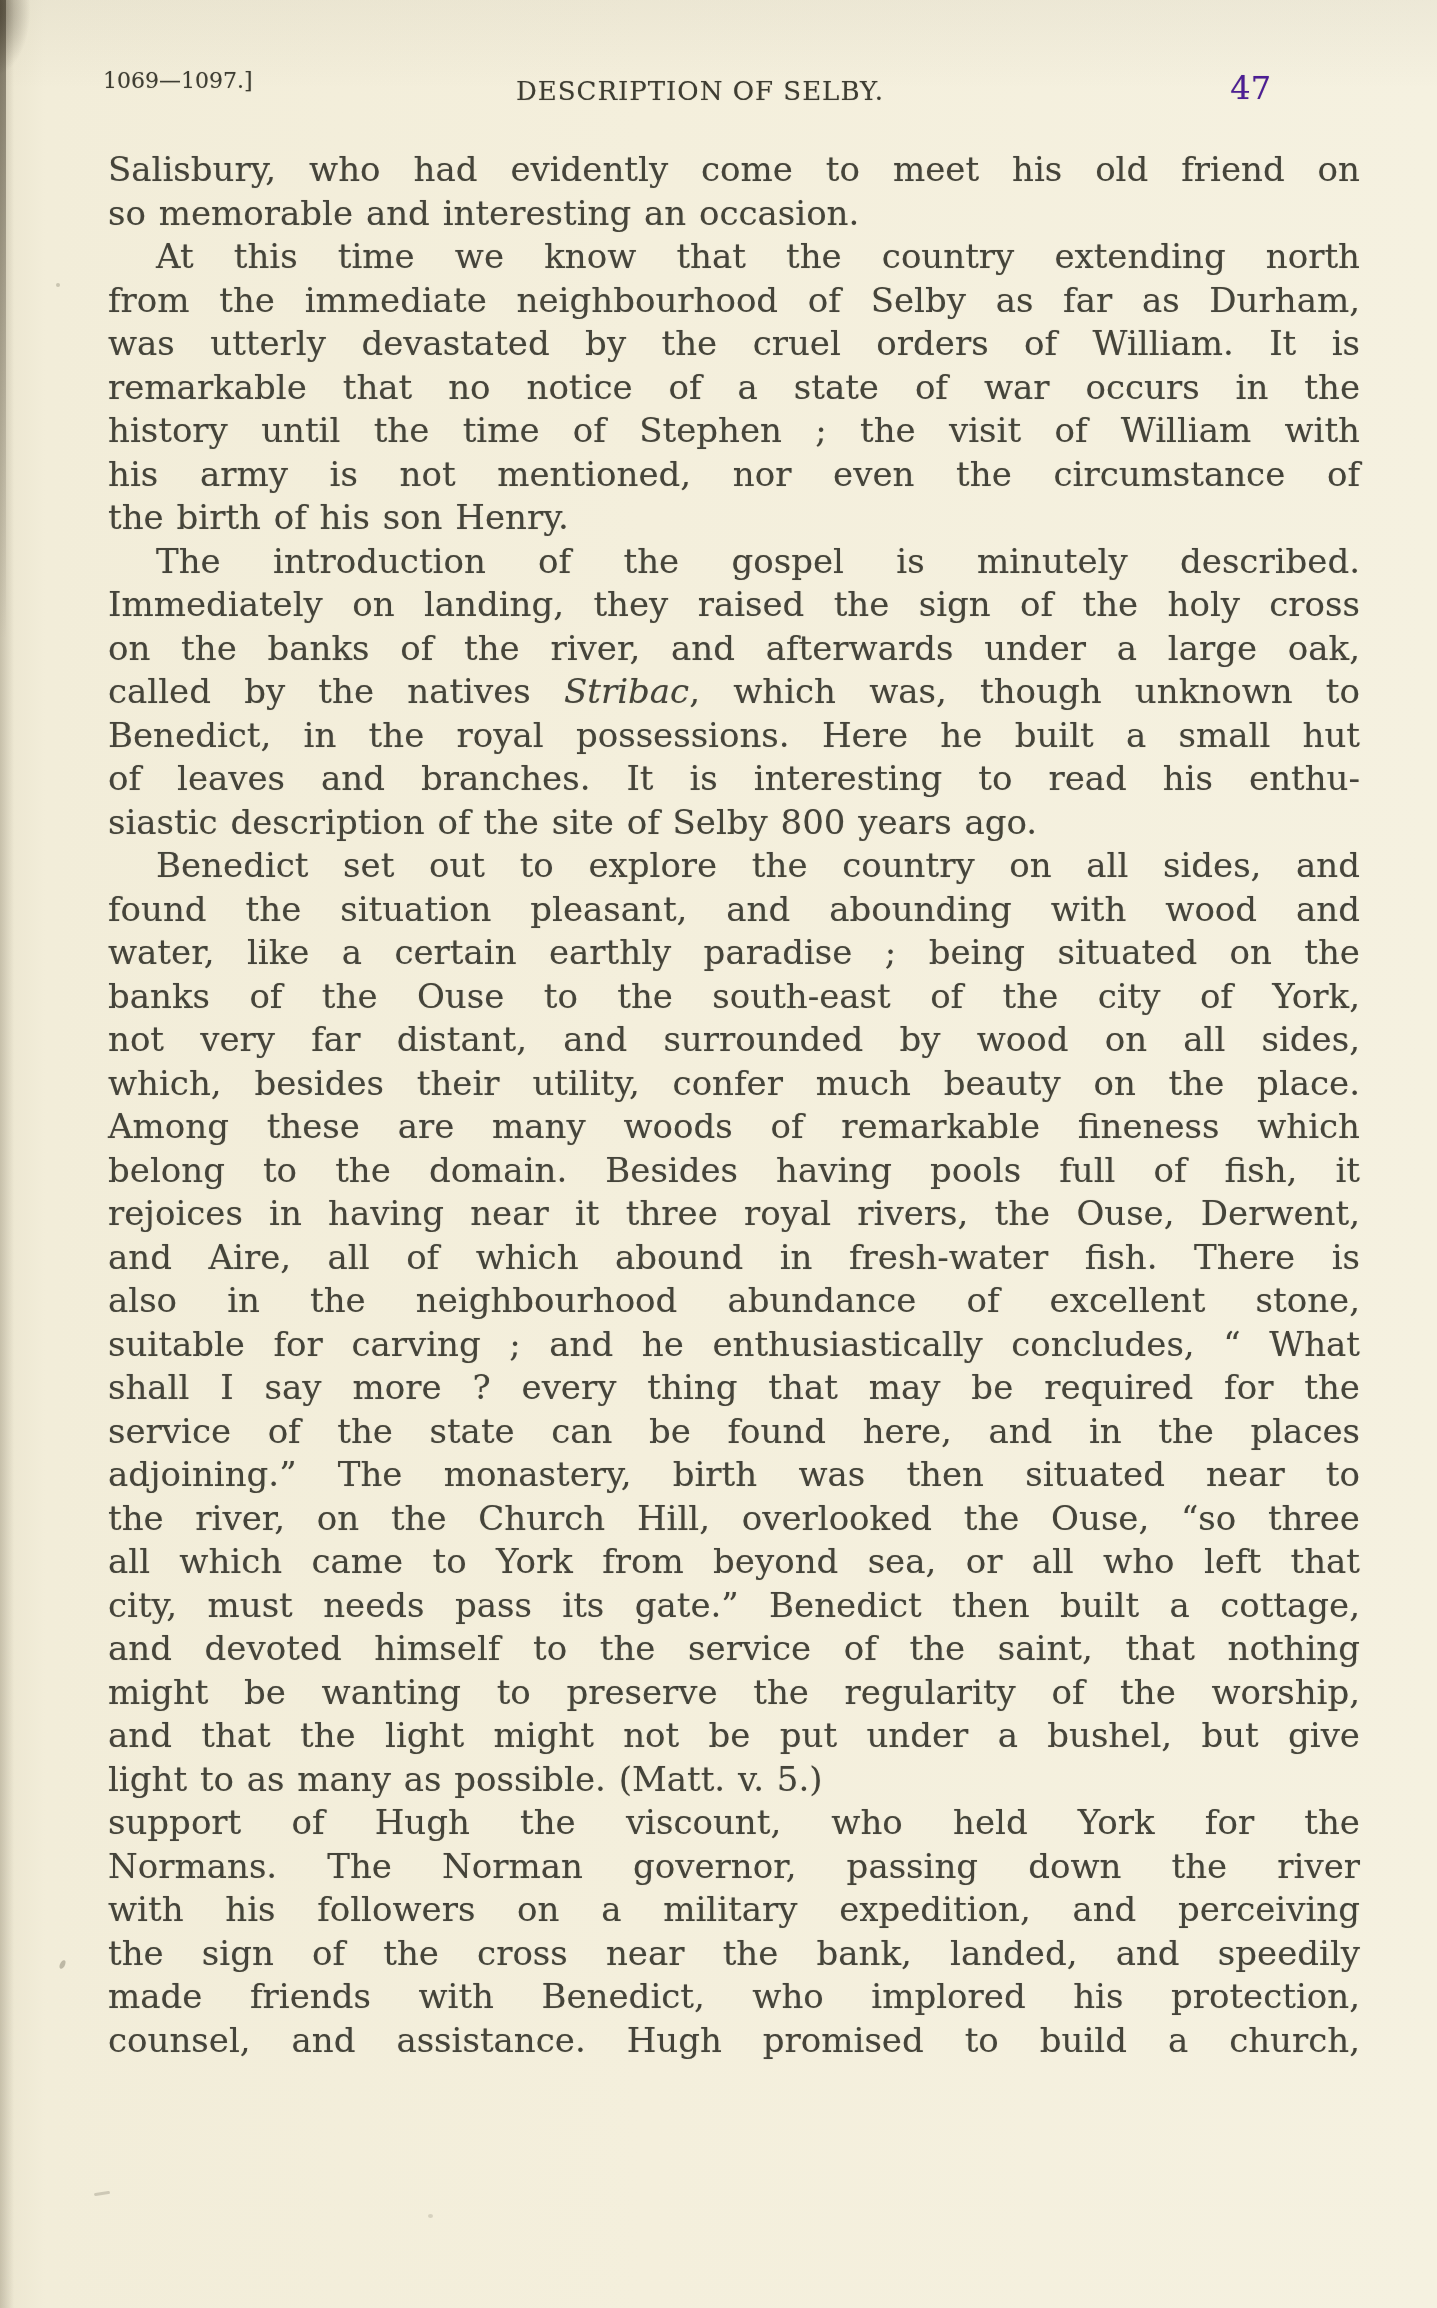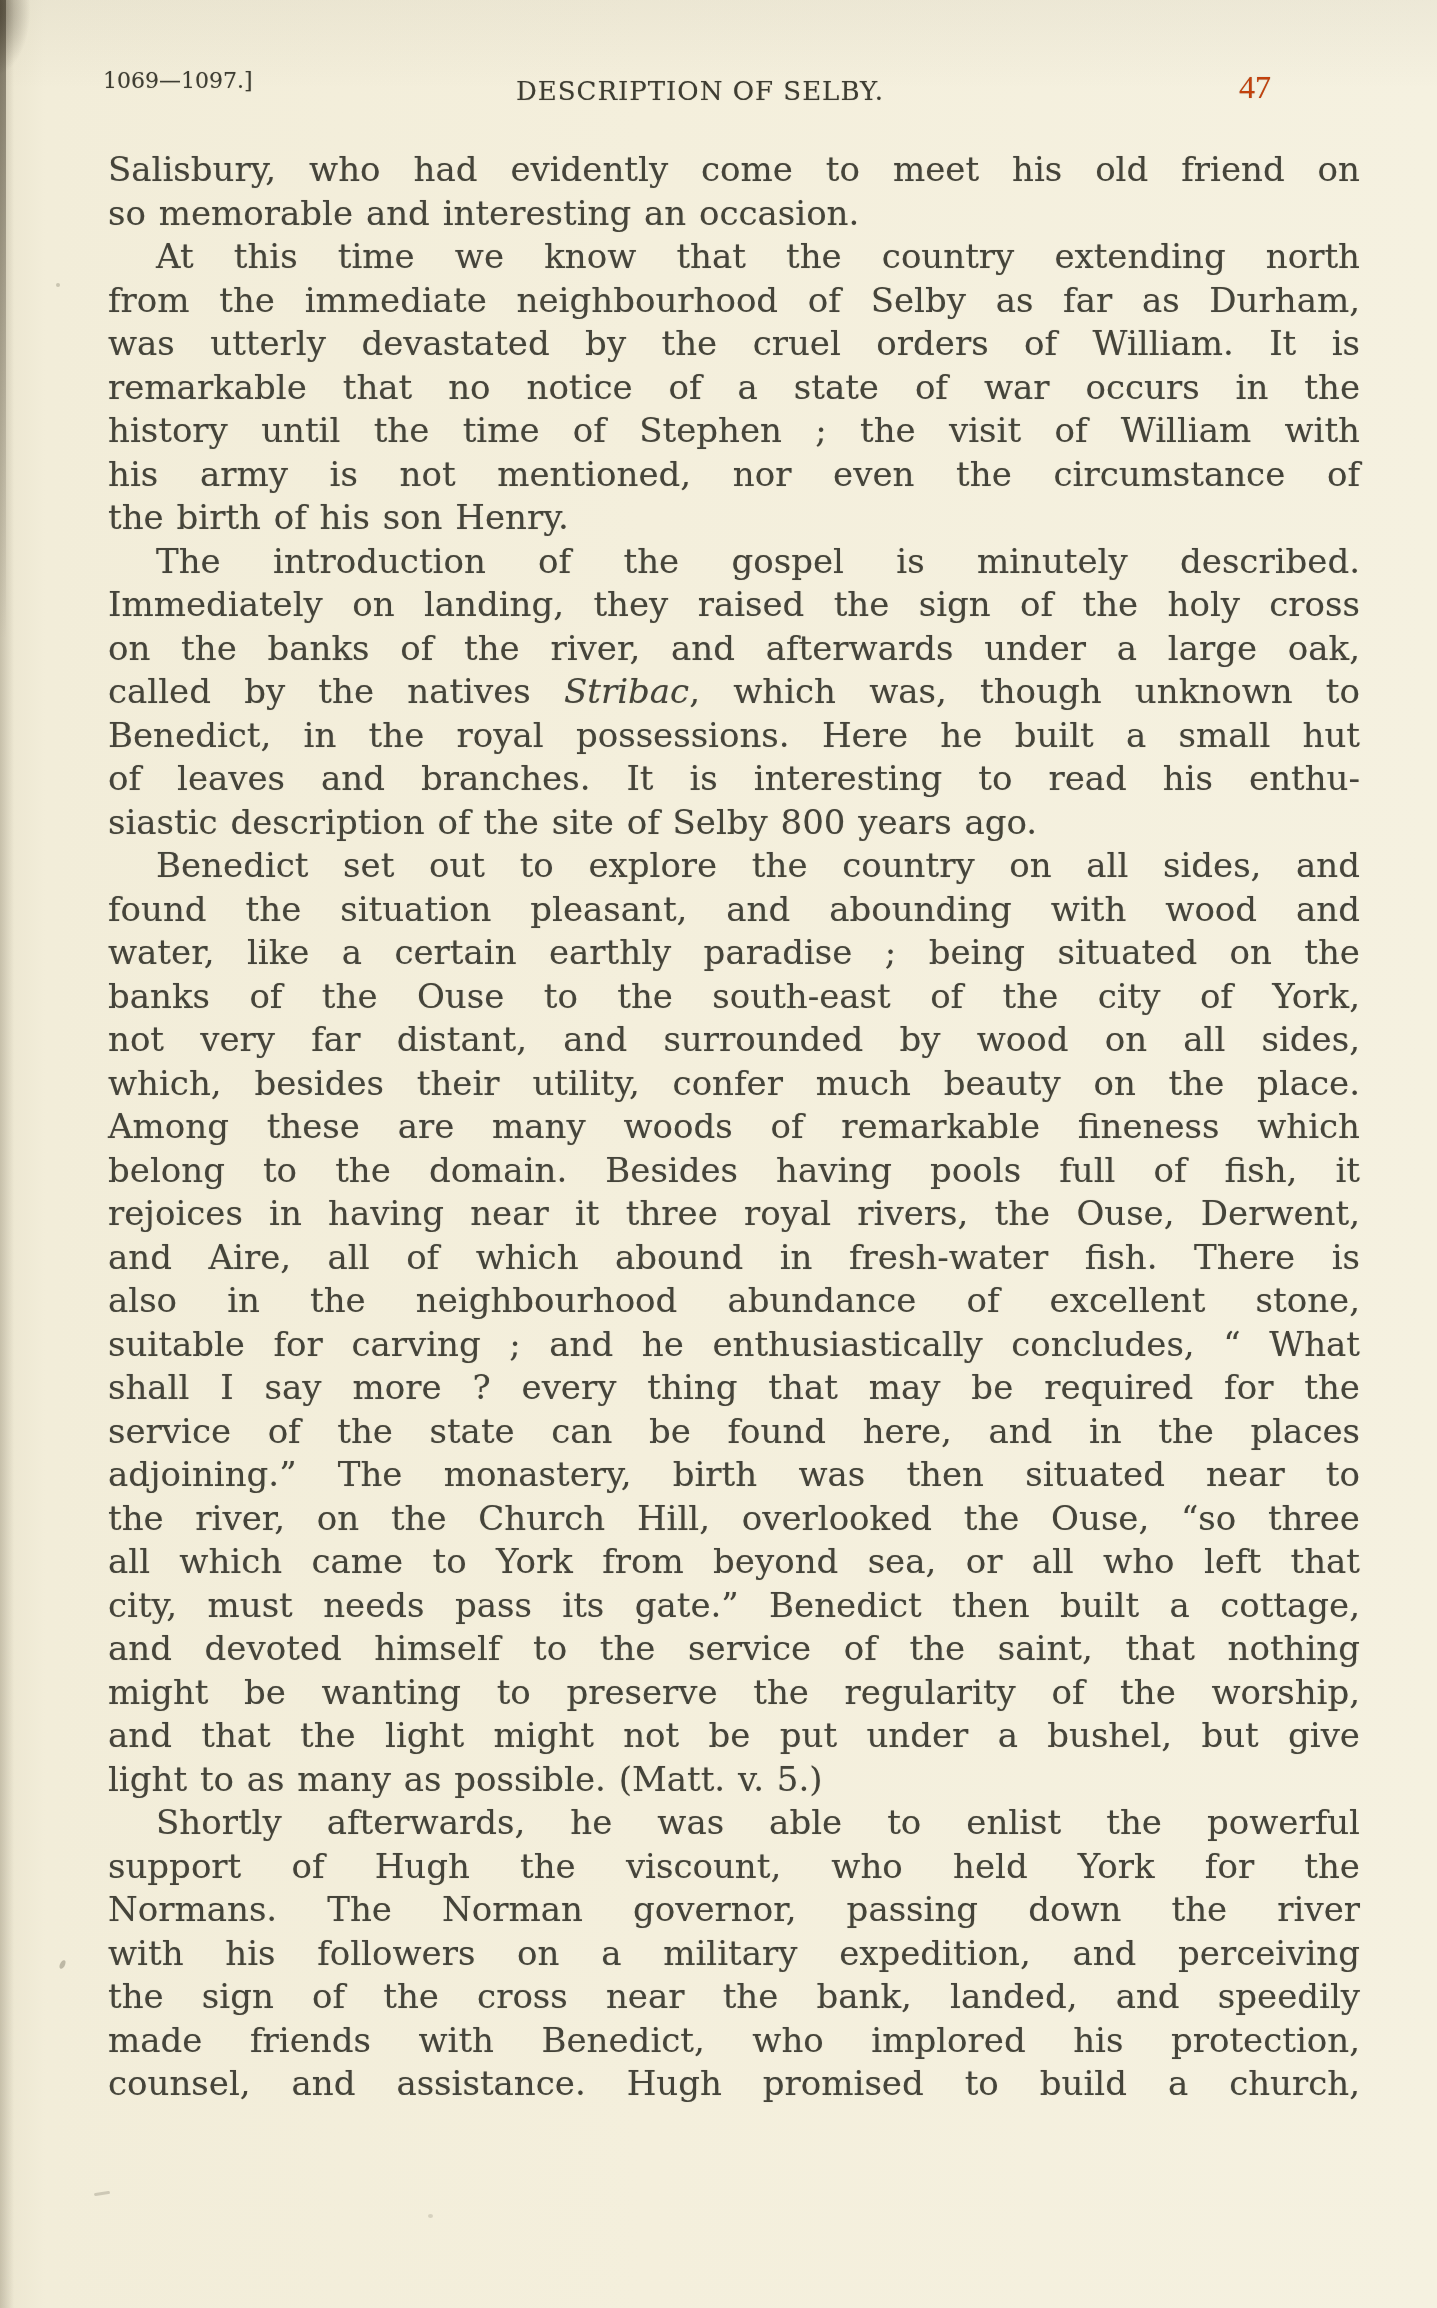--- a/index.html
+++ b/index.html
@@ -18,22 +18,22 @@
   }
   .gutter-shadow{
     position:absolute;left:0;top:0;width:6px;height:640px;
     background:linear-gradient(180deg,rgba(43,36,22,.5),rgba(43,36,22,0));
   }
   .hdr-left{position:absolute;left:103px;top:68px;font-size:22px;color:#3e3d32;
     text-shadow:0 0 1px rgba(62,61,50,.4);}
   .hdr-title{position:absolute;left:700px;top:76px;transform:translateX(-50%);
     font-size:26px;letter-spacing:1px;color:#3e3d32;white-space:nowrap;
     text-shadow:0 0 1px rgba(62,61,50,.4);}
-  .hdr-num{position:absolute;right:166px;top:69px;font-size:32px;color:#c2410c;
-    text-shadow:0 0 1px rgba(62,61,50,.4);font-family:Liberation Serif, serif;}
+  .hdr-num{position:absolute;right:166px;top:69px;font-size:32px;color:#4c1d95;
+    text-shadow:0 0 1px rgba(62,61,50,.4);}
   .text-block{position:absolute;left:108px;top:148px;width:1252px;color:#45443a;}
   .line{
     font-size:34px;line-height:43.5px;height:43.5px;
     text-align:justify;text-align-last:justify;word-spacing:2px;
     text-shadow:0 0 1px rgba(69,68,58,.35);
     white-space:normal;
   }
   .line.end{text-align-last:left;}
   .line.indent{text-indent:48px;}
   .line i{font-style:italic;margin-top:15px;}
@@ -85,21 +85,20 @@
     <div class="line">shall I say more ? every thing that may be required for the</div>
     <div class="line">service of the state can be found here, and in the places</div>
     <div class="line">adjoining.” The monastery, birth was then situated near to</div>
     <div class="line">the river, on the Church Hill, overlooked the Ouse, “so three</div>
     <div class="line">all which came to York from beyond sea, or all who left that</div>
     <div class="line">city, must needs pass its gate.” Benedict then built a cottage,</div>
     <div class="line">and devoted himself to the service of the saint, that nothing</div>
     <div class="line">might be wanting to preserve the regularity of the worship,</div>
     <div class="line">and that the light might not be put under a bushel, but give</div>
     <div class="line end">light to as many as possible. (Matt. v. 5.)</div>
-    <div class="line indent">Shortly afterwards, he was able to enlist the powerful</div>
     <div class="line">support of Hugh the viscount, who held York for the</div>
     <div class="line">Normans. The Norman governor, passing down the river</div>
     <div class="line">with his followers on a military expedition, and perceiving</div>
     <div class="line">the sign of the cross near the bank, landed, and speedily</div>
     <div class="line">made friends with Benedict, who implored his protection,</div>
     <div class="line">counsel, and assistance. Hugh promised to build a church,</div>
   </div>
 
 <div class="speck comma"></div>
 <div class="speck dash"></div>

